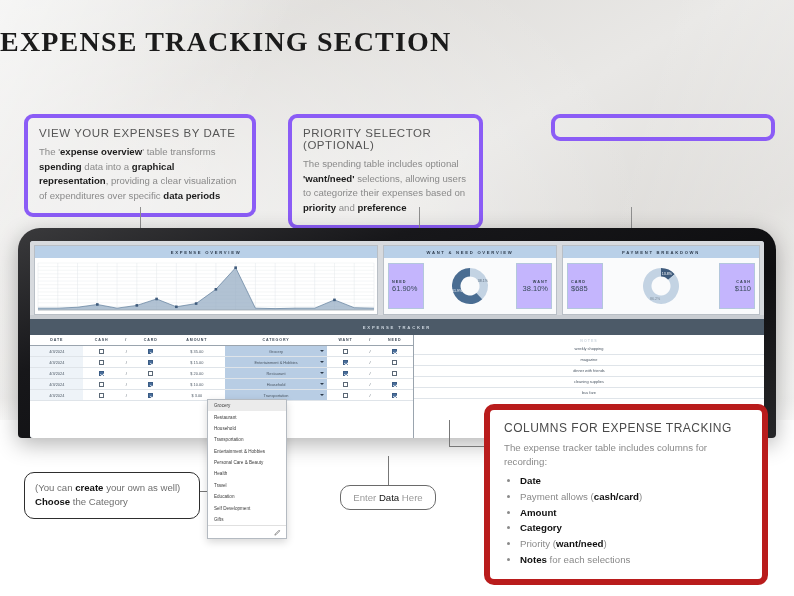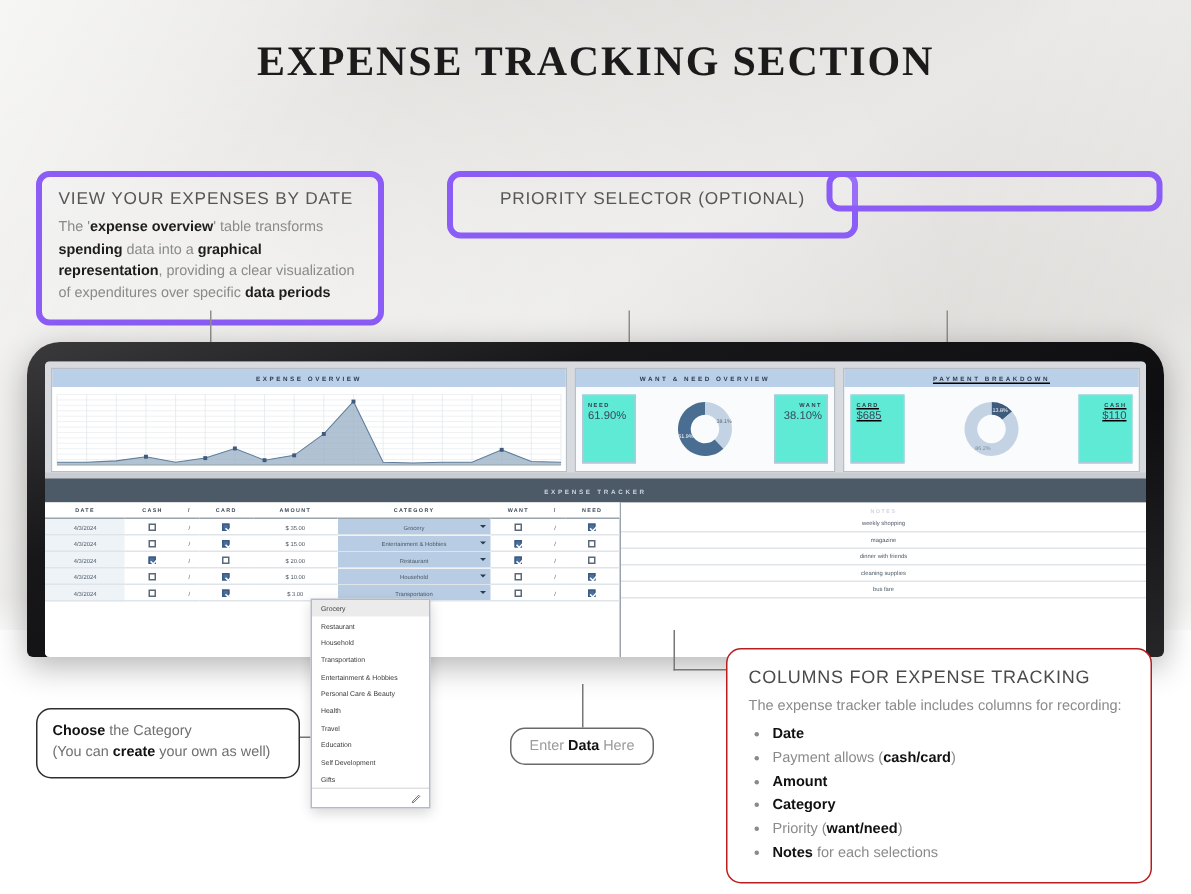--- a/index.html
+++ b/index.html
@@ -25,21 +25,21 @@
   .bg-lower {
     position: absolute; left:0; right:0; top: 420px; bottom: 0;
     background: #ffffff;
   }
   .bg-lower-fade {
     position:absolute; left:0; right:0; top: 398px; height: 40px;
     background: linear-gradient(to bottom, rgba(255,255,255,0) 0%, #ffffff 85%);
   }
 
   
-  .header { position: absolute; top: 26px; left: 0; width: 100%; text-align: center; }
+  .header { position: absolute; top: 26px; left: 0; width: 100%; text-align: left; }
   .title {
     font-family: "Liberation Serif", serif;
     font-size: 28px; font-weight: 700; letter-spacing: 1.2px; color: #1b1b1b;
   }
   .subtitle {
     margin-top: 7px; font-size: 14.5px; color: #6d6d6d; letter-spacing: .2px;
   }
 
   
   .callout {
@@ -52,21 +52,21 @@
   .callout h3 {
     font-size: 11.5px; font-weight: 400; color: #565656;
     letter-spacing: .55px; margin-bottom: 6px;
   }
   .callout p {
     font-size: 9.6px; line-height: 1.52; color: #8a8a8a;
   }
   .callout p b { color: #1d1d1d; font-weight: 700; }
 
   #callout-date    { left: 24px;  top: 114px; width: 232px; }
-  #callout-priority{ left: 298px; top: 114px; width: 274px; text-align: center; }
+  #callout-priority{ left: 288px; top: 114px; width: 195px; }
   #callout-payment { left: 551px; top: 114px; width: 224px; }
 
   .leader {
     position: absolute; width: 1px; background: #8f8f8f;
   }
   #leader-date     { left: 140px; top: 207px; height: 59px; }
   #leader-priority { left: 419px; top: 207px; height: 59px; }
   #leader-payment  { left: 631px; top: 207px; height: 59px; }
 
   
@@ -92,33 +92,33 @@
     background: #ffffff; border: 1px solid #b9bfc6; display: flex; flex-direction: column;
   }
   .panel-hd {
     background: #b9d0e8; text-align: center; color: #2d3b4d;
     font-size: 4.2px; letter-spacing: 1.7px; padding: 4px 0 3px 0; font-weight: 700;
   }
   .panel-body { flex: 1; background: #fafbfc; position: relative; }
 
   #panel-overview { flex: 0 0 344px; }
   #panel-wantneed { flex: 0 0 174px; }
-  #panel-payment  { flex: 1; text-decoration: underline; }
+  #panel-payment  { flex: 1; }
 
   
   .areachart { width: 100%; height: 56px; display:block; background:#fff; }
 
   
   .donut-wrap {
     height: 56px; display: flex; align-items: center; justify-content: space-between;
     padding: 2px 4px;
   }
   .kpi {
-    background: #5eead4; width: 36px; height: 46px;
-    display: flex; flex-direction: column; justify-content: flex-start;
+    background: #c4b5fd; width: 36px; height: 46px;
+    display: flex; flex-direction: column; justify-content: center;
     padding: 4px 3px; border:1px solid #b3c7dc;
   }
   .kpi .k-label { font-size: 3.8px; letter-spacing: 1px; color:#33414f; font-weight:700; }
   .kpi .k-value { font-size: 7.5px; color:#3a4a5c; }
   .kpi.right { text-align: right; }
 
   
   .tracker-bar {
     background: #4c5a68; color: #cdd6df; text-align: center;
     font-size: 4.2px; letter-spacing: 1.8px; padding: 6px 0 5px 0;
@@ -194,25 +194,25 @@
   }
   #callout-category p { font-size: 9.6px; line-height: 1.5; color:#6f6f6f; }
   #callout-category p b { color:#121212; font-weight:700; }
 
   #callout-enterdata {
     position: absolute; left: 340px; top: 485px; width: 96px;
     border: 1px solid #6a6a6a; border-radius: 10px; background:#fff;
     padding: 6px 8px; text-align: center;
     font-size: 9.6px; color:#9a9a9a;
   }
-  #callout-enterdata b { color:#121212; font-weight: 700; }
+  #callout-enterdata b { color:#121212; font-weight: 400; }
 
   #callout-columns {
-    position: absolute; left: 484px; top: 432px; width: 284px;
-    border: 1px solid #b91c1c; border-radius: 10px; background:#fff; padding: 11px 14px 12px 14px;
+    position: absolute; left: 484px; top: 404px; width: 284px;
+    border: 6px solid #b91c1c; border-radius: 10px; background:#fff; padding: 11px 14px 12px 14px;
   }
   #callout-columns h3 {
     font-size: 12px; color: #4a4a4a; font-weight: 400; letter-spacing: .5px; margin-bottom: 6px;
   }
   #callout-columns p { font-size: 9.7px; color:#8a8a8a; line-height:1.45; }
   #callout-columns ul { margin: 4px 0 0 16px; }
   #callout-columns li {
     font-size: 9.7px; color:#8a8a8a; line-height: 1.62; list-style: disc;
   }
   #callout-columns li b { color:#111111; font-weight:700; }
@@ -233,20 +233,21 @@
 <div class="header">
   <div class="title">EXPENSE TRACKING SECTION</div>
 </div>
 
 <div class="callout" id="callout-date">
   <h3>VIEW YOUR EXPENSES BY DATE</h3>
   <p><span>The '</span><b>expense overview</b><span>' table transforms </span><b>spending</b><span> data into a </span><b>graphical representation</b><span>, providing a clear visualization of expenditures over specific </span><b>data periods</b></p>
 </div>
 <div class="callout" id="callout-priority">
   <h3>PRIORITY SELECTOR (OPTIONAL)</h3>
+  <p><span>The spending table includes optional </span><b>'want/need'</b><span> selections, allowing users to categorize their expenses based on </span><b>priority</b><span> and </span><b>preference</b></p>
 </div>
 <div class="callout" id="callout-payment">
 </div>
 
 <div class="leader" id="leader-date"></div>
 <div class="leader" id="leader-priority"></div>
 <div class="leader" id="leader-payment"></div>
 
 <div class="tablet">
   <div class="screen">
@@ -486,22 +487,22 @@
     </div>
   <div class="dd-foot">
     <svg class="pencil" viewBox="0 0 24 24">
       <path d="M3 21l3.5-1L20 6.5 17.5 4 4 17.5 3 21z" fill="none" stroke="#555" stroke-width="2"></path>
     </svg>
   </div>
 </div>
 
 <div id="leader-cat"></div>
 <div id="callout-category">
+  <p><span>(You can </span><b>create</b><span> your own as well)</span></p>
   <p><b>Choose</b><span> the Category</span></p>
-  <p><span>(You can </span><b>create</b><span> your own as well)</span></p>
 </div>
 
 <div id="leader-enter"></div>
 <div id="callout-enterdata"><span>Enter </span><b>Data</b><span> Here</span></div>
 
 <div id="leader-cols-v"></div>
 <div id="leader-cols"></div>
 <div id="callout-columns">
   <h3>COLUMNS FOR EXPENSE TRACKING</h3>
   <p>The expense tracker table includes columns for recording:</p>

